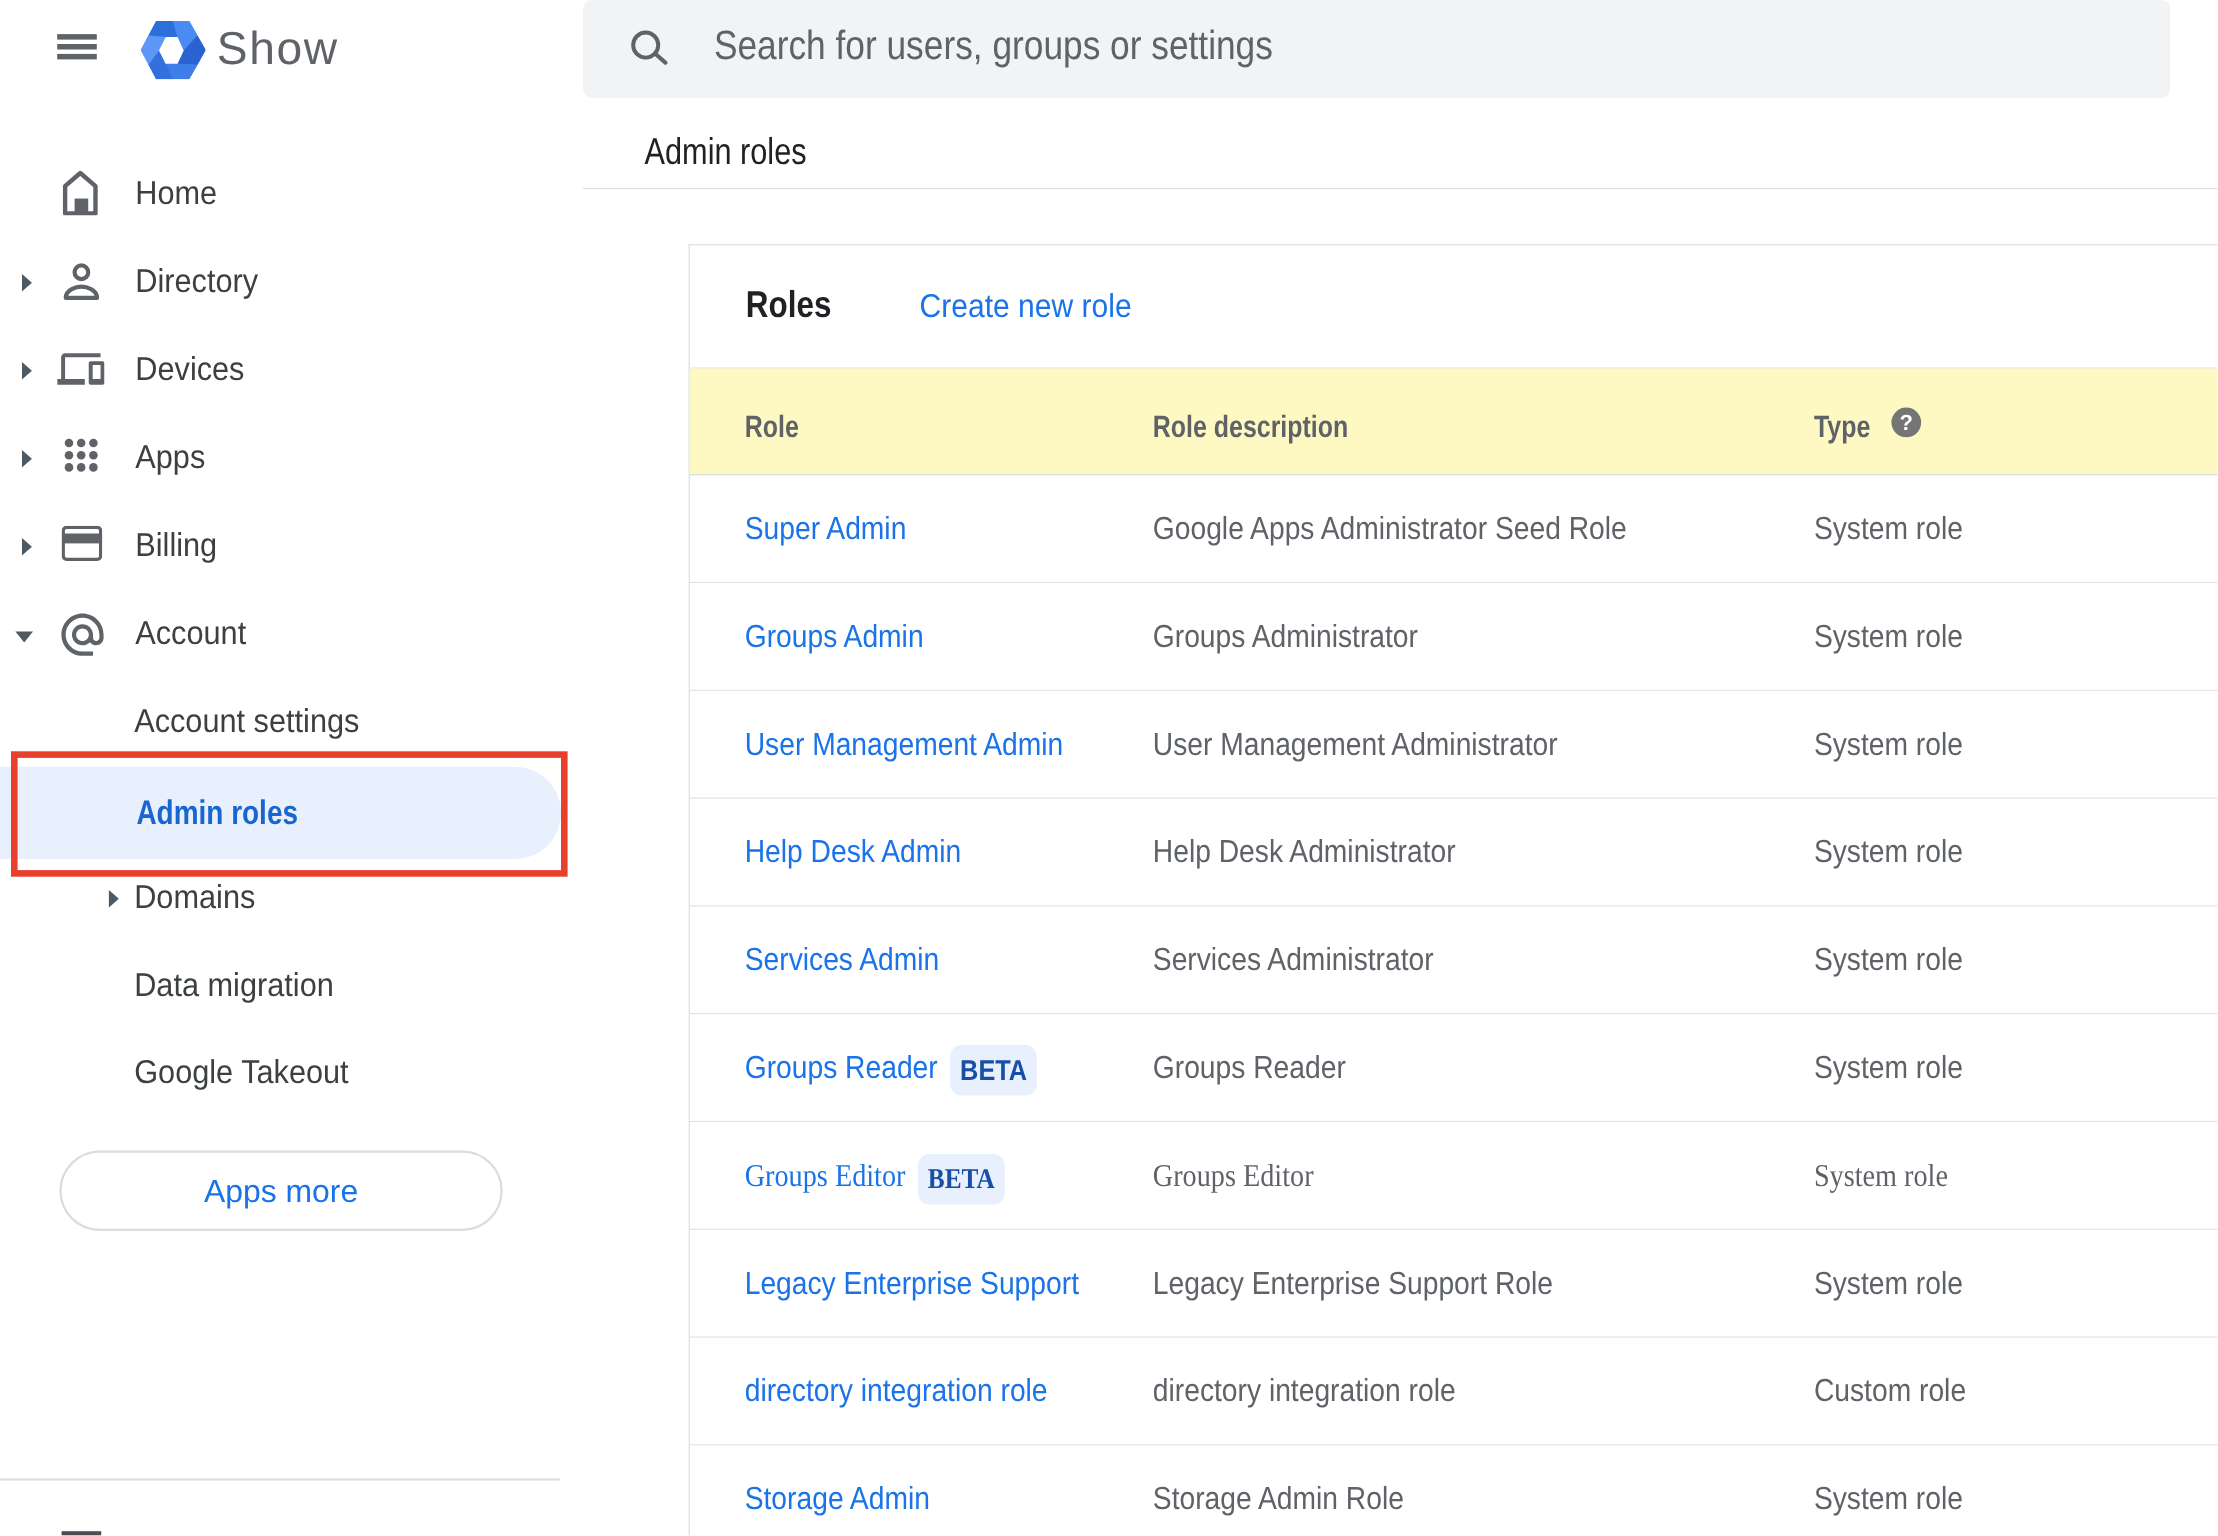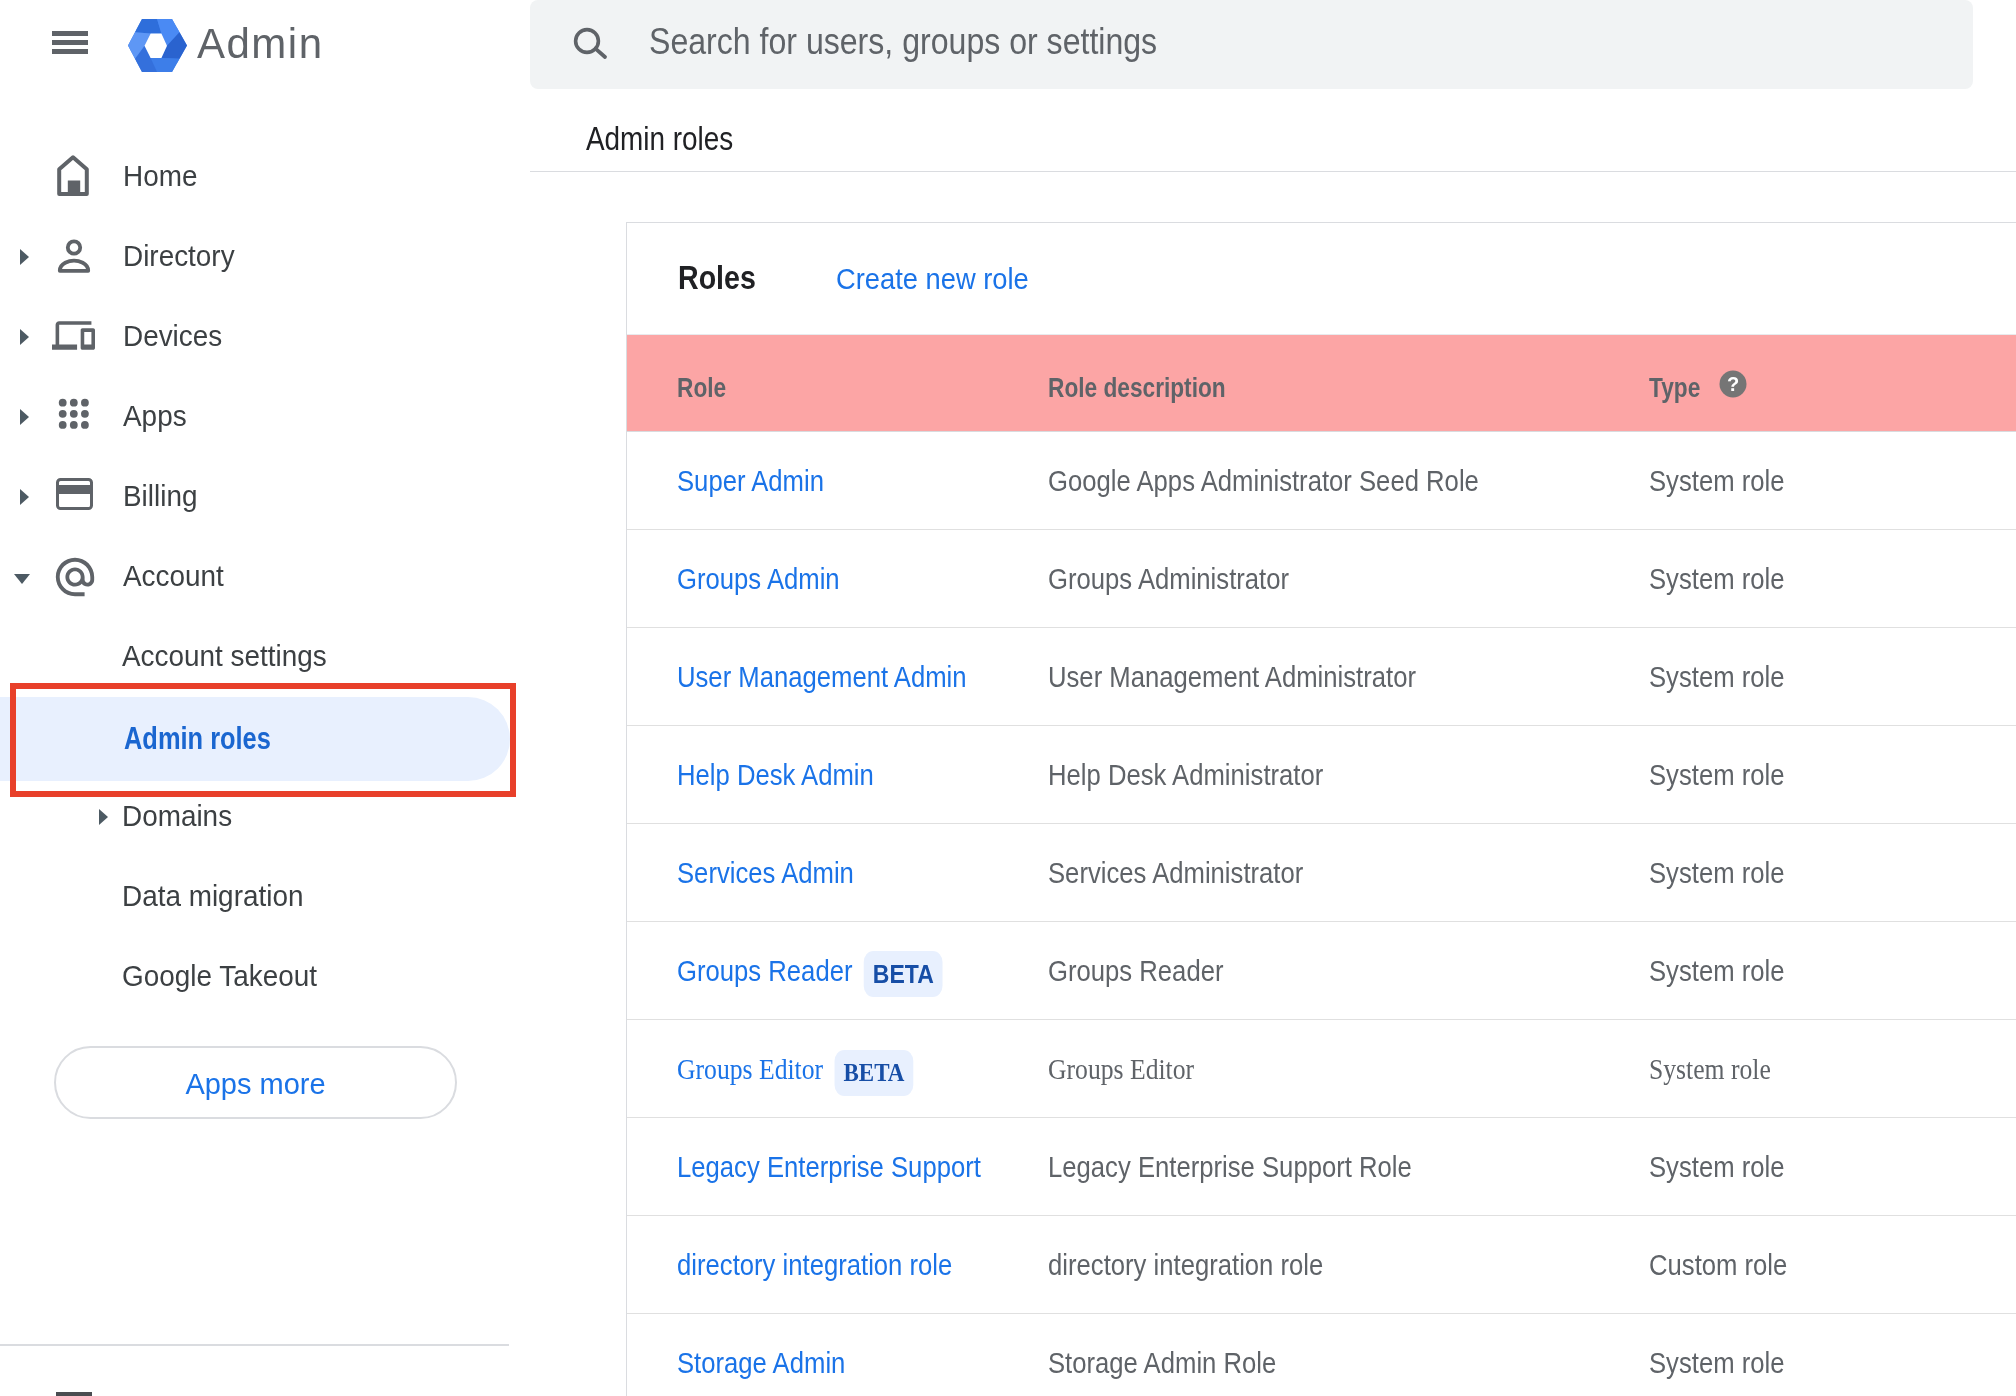--- a/index.html
+++ b/index.html
@@ -27,21 +27,21 @@
   <svg class="abs" style="left:128px; top:19px;" width="59" height="53" viewBox="0 0 59 53">
     <polygon points="14,0 44,0 59,26.5 44,53 14,53 0,26.5" fill="#3d7ee9"></polygon>
     <polygon points="7,13.25 14,0 29,0 33.4,14.6 22.6,14.6" fill="#2e6edb"></polygon>
     <polygon points="29,0 44,0 51.5,13.25 39,26.8 33.4,14.6" fill="#4a8af4"></polygon>
     <polygon points="51.5,13.25 59,26.5 51.5,39.75 33.4,38.9 39,26.8" fill="#2a63cf"></polygon>
     <polygon points="51.5,39.75 44,53 29,53 22.6,38.9 33.4,38.9" fill="#3d7ee9"></polygon>
     <polygon points="29,53 14,53 7,39.75 16.5,26.8 22.6,38.9" fill="#3470dc"></polygon>
     <polygon points="7,39.75 0,26.5 7,13.25 22.6,14.6 16.5,26.8" fill="#5e97f5"></polygon>
     <polygon points="22.6,14.6 33.4,14.6 39,26.8 33.4,38.9 22.6,38.9 16.5,26.8" fill="#ffffff"></polygon>
   </svg>
-  <div class="abs" style="left:197px; top:23px; font-size:42px; line-height:42px; letter-spacing:1.5px; color:#5f6368;">Admin</div>
+  <div class="abs" style="left:197px; top:23px; font-size:42px; line-height:42px; letter-spacing:1.5px; color:#5f6368;">Show</div>
 
   <div class="abs" style="left:530px; top:0; width:1443px; height:89px; background:#f1f3f4; border-radius:8px;"></div>
   <svg class="abs" style="left:570px; top:24px;" width="40" height="40" viewBox="0 0 40 40">
     <circle cx="17" cy="17" r="11.4" fill="none" stroke="#5f6368" stroke-width="3.6"></circle>
     <line x1="25.5" y1="24.6" x2="35" y2="33" stroke="#5f6368" stroke-width="3.8" stroke-linecap="round"></line>
   </svg>
   <div class="abs" style="left:649px; top:22.5px; font-size:37px; line-height:37px; color:#5f6368; transform:scaleX(0.867); transform-origin:left;">Search for users, groups or settings</div>
 
   <div class="abs" style="left:586px; top:121px; font-size:34px; line-height:34px; color:#202124; transform:scaleX(0.82); transform-origin:left;">Admin roles</div>
   <div class="abs" style="left:530px; top:171px; width:1486px; height:1px; background:#dadce0;"></div>
@@ -109,21 +109,21 @@
   <div class="abs" style="left:54px; top:1046px; width:403px; height:73px; border:2px solid #dadce0; border-radius:37px; background:#fff;"></div>
   <div class="abs" style="left:54px; top:1046px; width:403px; height:73px; line-height:76px; text-align:center; font-size:29px; color:#1a73e8;">Apps more</div>
 
   <div class="abs" style="left:0; top:1344px; width:509px; height:2px; background:#dadce0;"></div>
   <div class="abs" style="left:56px; top:1392px; width:36px; height:4px; background:#4a4d51;"></div>
 
   <div class="abs" style="left:626px; top:222px; width:1390px; height:1174px; border-left:1px solid #dadce0; border-top:1px solid #dadce0; background:#fff;">
     <div class="abs" style="left:51px; top:37px; font-size:34px; line-height:34px; font-weight:bold; color:#202124; transform:scaleX(0.84); transform-origin:left;">Roles</div>
     <div class="abs" style="left:209px; top:41px; font-size:30px; line-height:30px; color:#1a73e8; transform:scaleX(0.91); transform-origin:left;">Create new role</div>
 
-    <div class="abs" style="left:0; right:0; top:111px; height:98px; background:#fca5a5; border-top:1px solid #e8eaed; border-bottom:1px solid #d9dbde;">
+    <div class="abs" style="left:0; right:0; top:111px; height:98px; background:#fef9c3; border-top:1px solid #e8eaed; border-bottom:1px solid #d9dbde;">
       <div class="cell hdr" style="left:50px;">Role</div>
       <div class="cell hdr" style="left:421px;">Role description</div>
       <div class="cell hdr" style="left:1022px;">Type</div>
       <svg class="abs" style="left:1092px; top:35px;" width="28" height="28" viewBox="0 0 28 28">
         <circle cx="14" cy="14" r="13.5" fill="#757575"></circle>
         <text x="14" y="21" text-anchor="middle" font-size="20" font-weight="bold" fill="#ffffff" font-family="Liberation Sans, sans-serif">?</text>
       </svg>
     </div>
 
     <div class="rowline" style="top:209px;">

